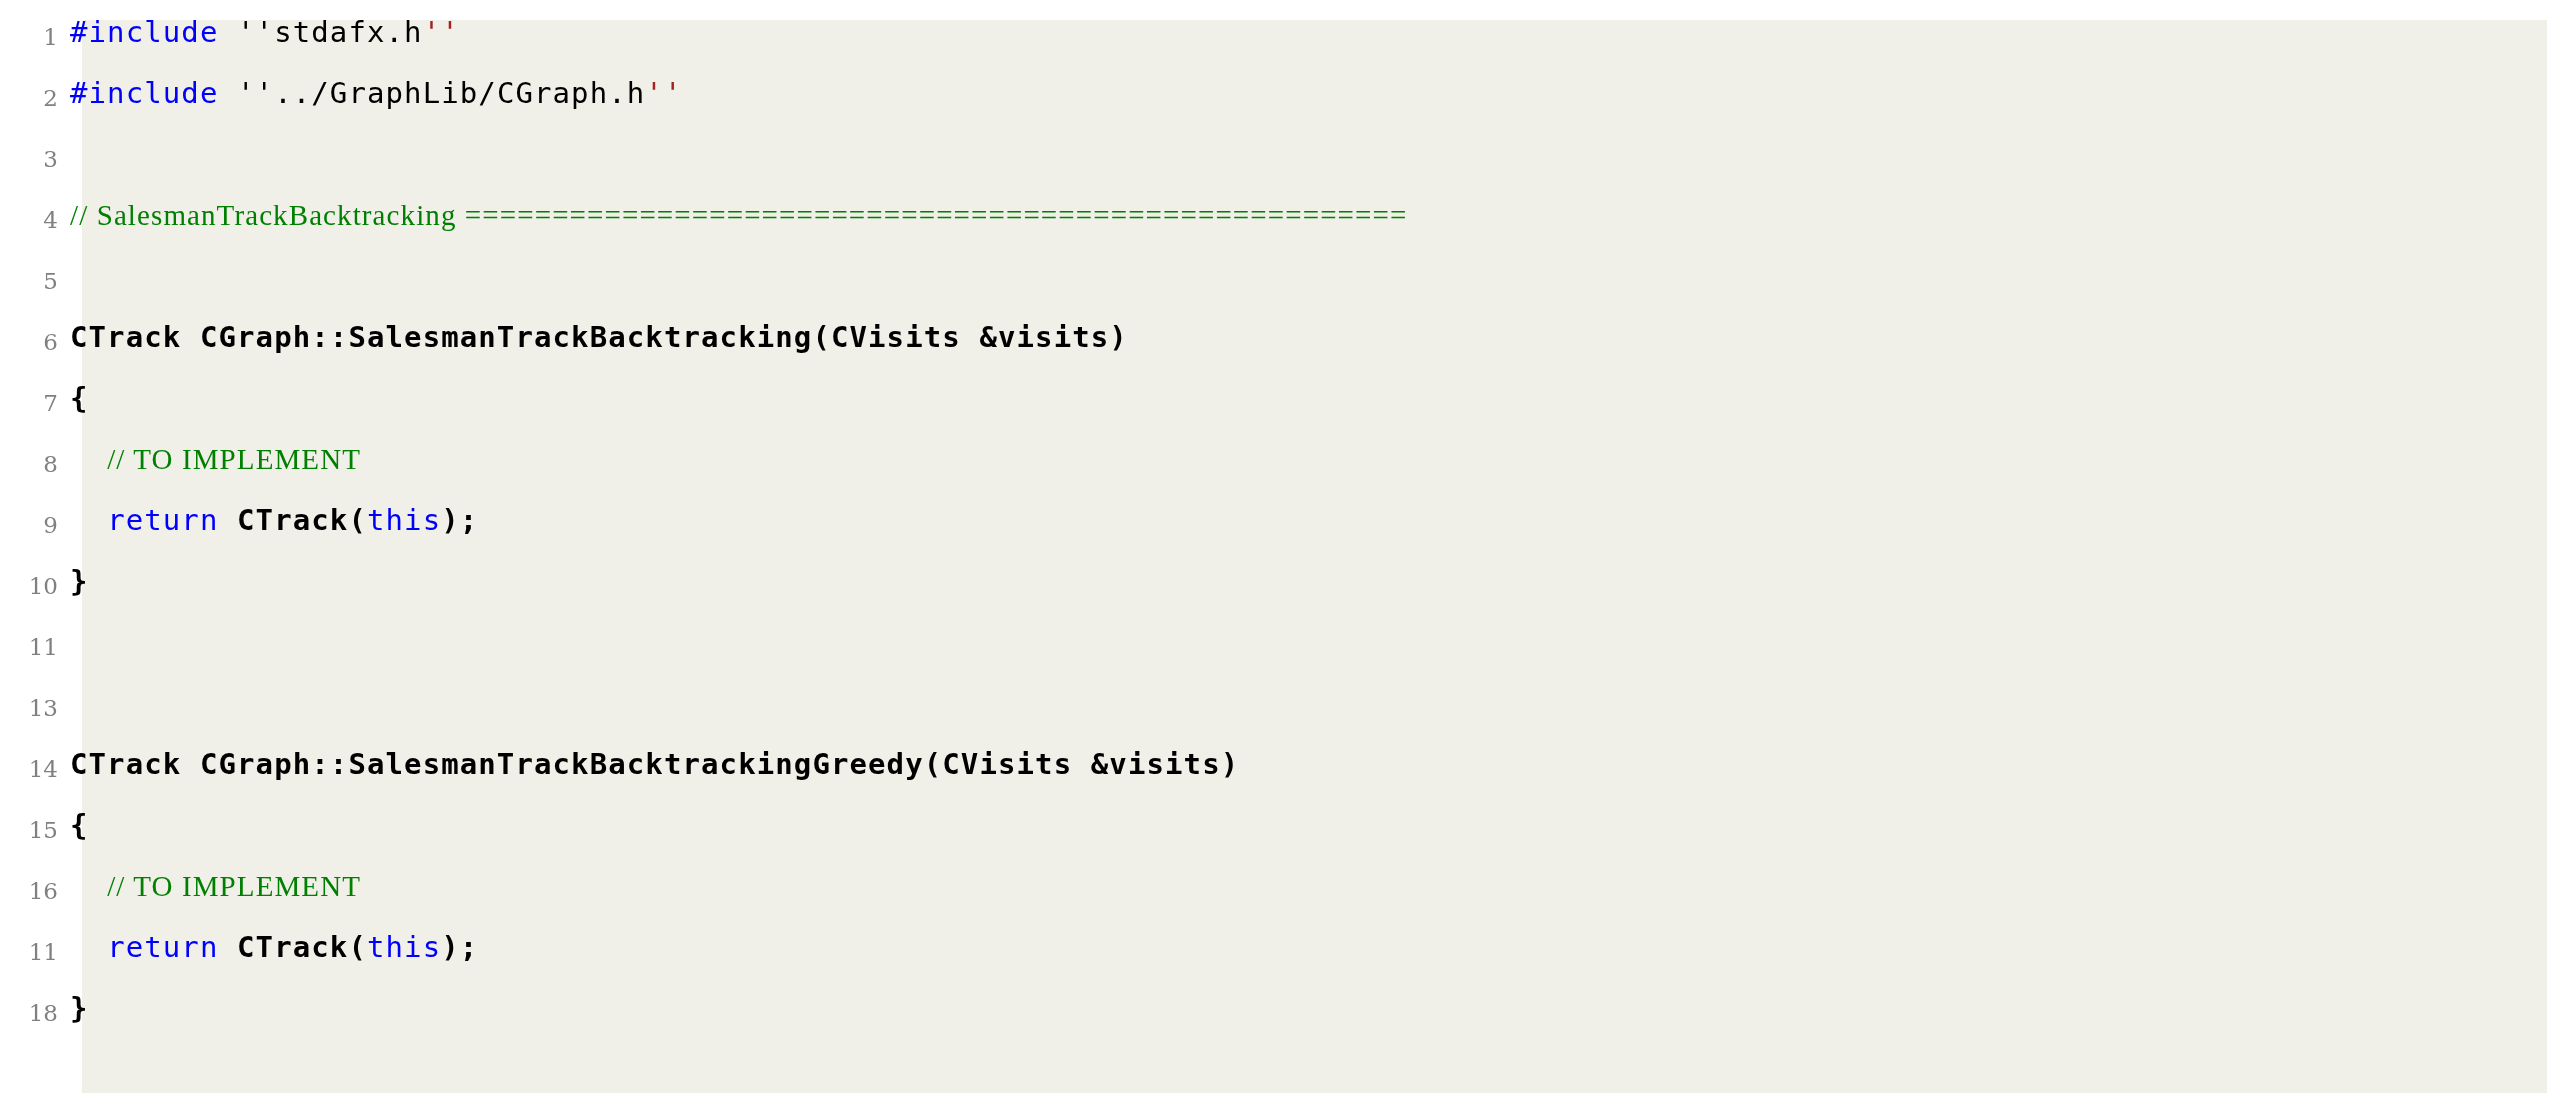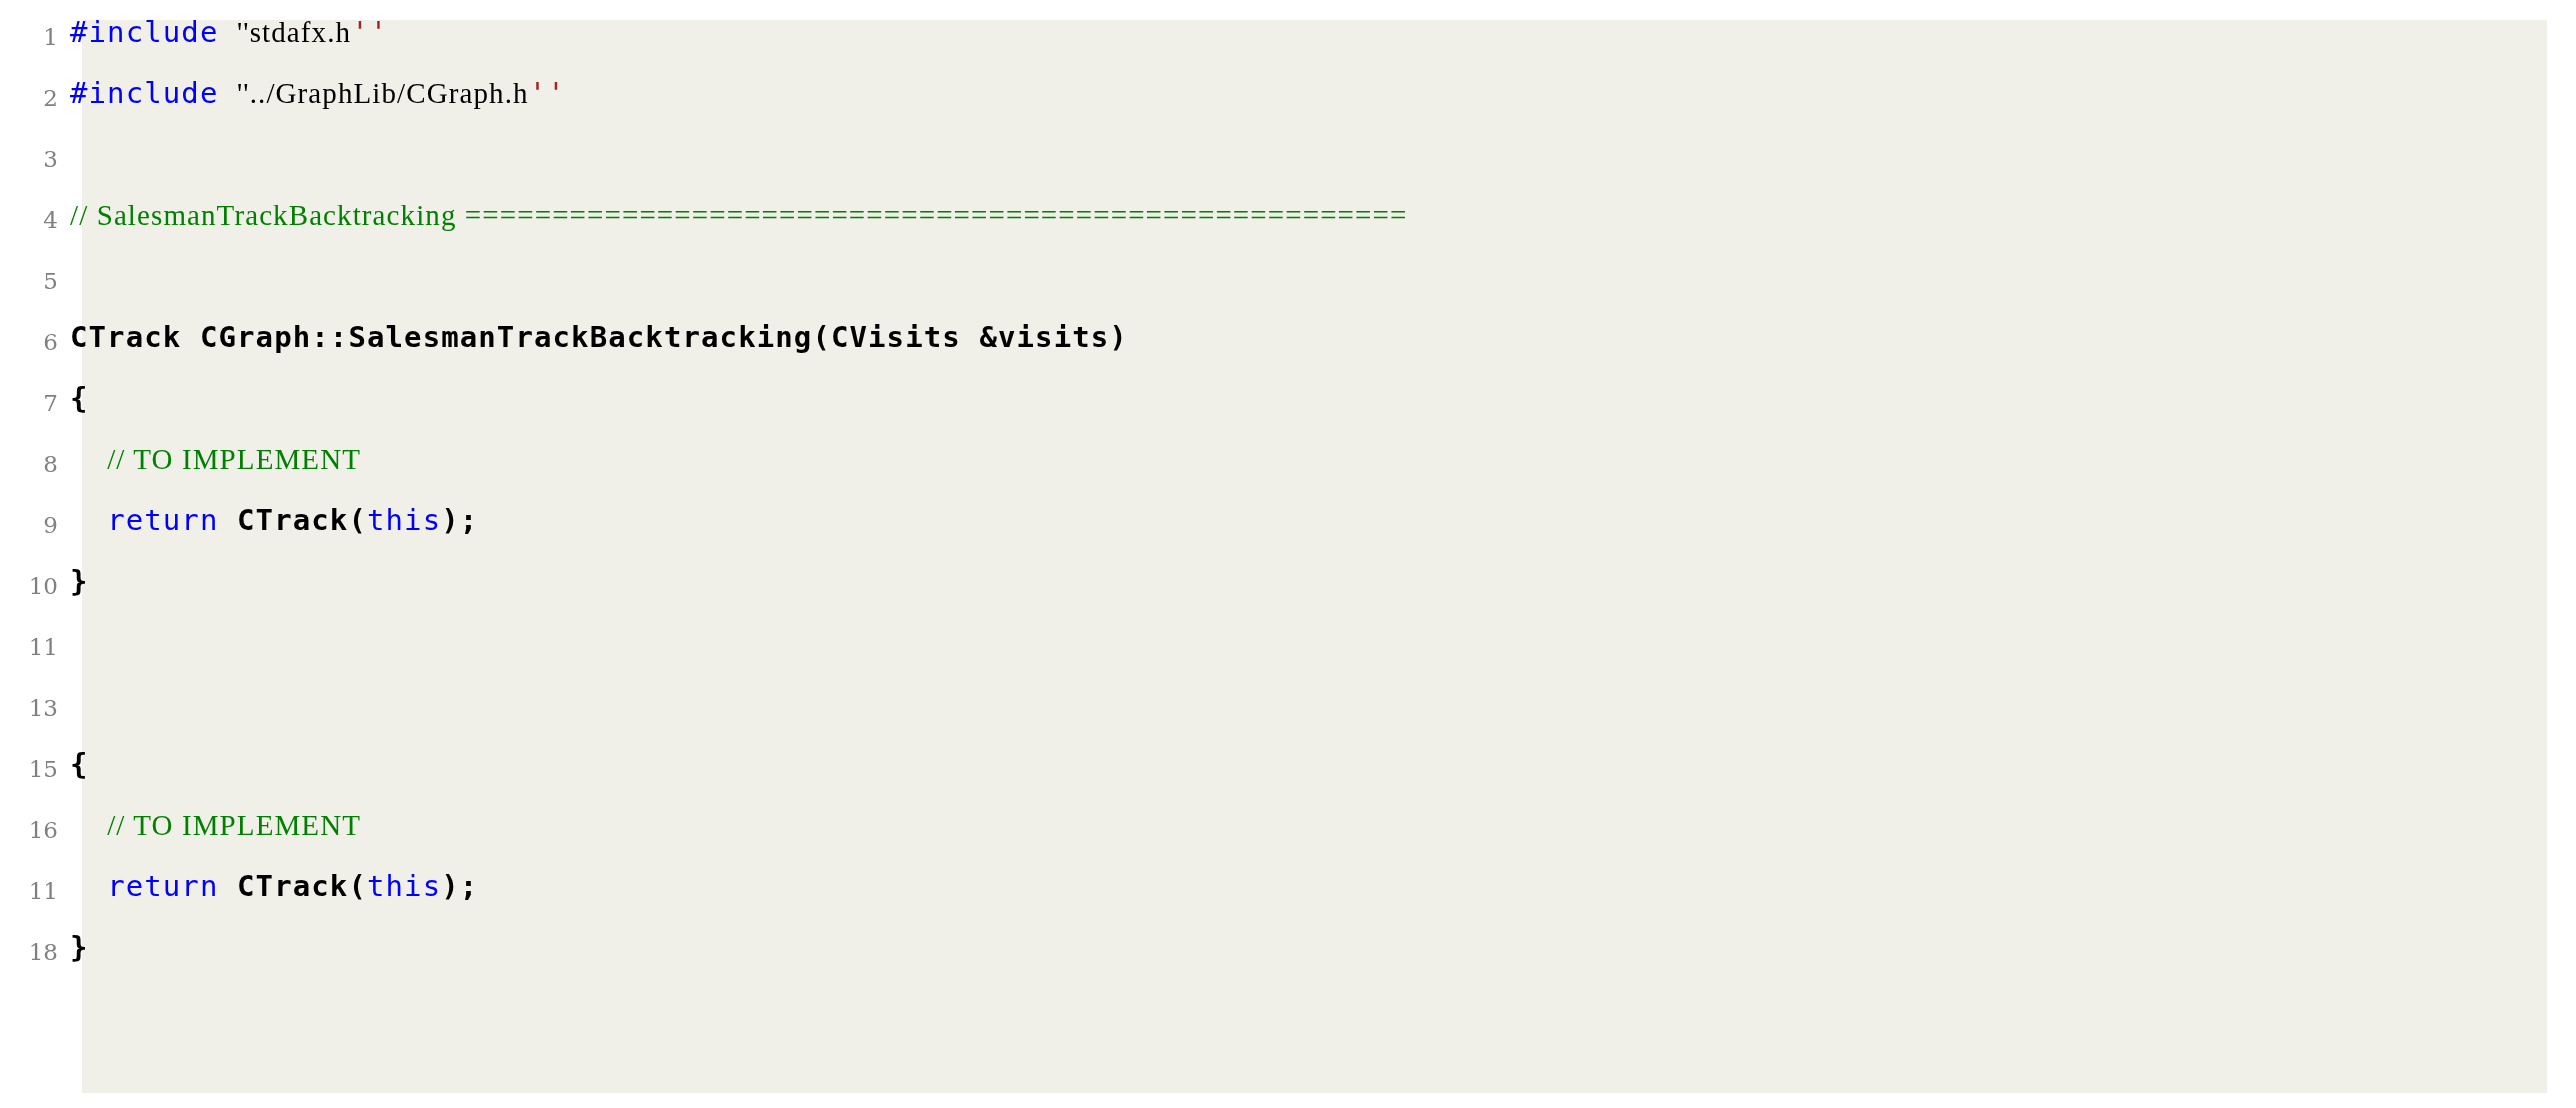--- a/index.html
+++ b/index.html
@@ -66,21 +66,21 @@
     white-space: pre;
     font-family: "DejaVu Sans Mono", "Liberation Mono", monospace;
     font-size: 29px;
     letter-spacing: 1.1px;
     color: #000000;
   }
 
   .tok-pre   { color: #0000ff; margin-top: 8px; }  
   .tok-kw    { color: #0000ff; margin-top: 20px; }  
   .tok-cmt   { color: #008000; font-family: Liberation Serif, serif; }  
-  .tok-str   { color: #000000; font-family: Liberation Serif, serif; }  
+  .tok-str   { color: #000000; }  
   .tok-strq  { color: #a32222; }  
   .tok-plain { color: #000000; font-weight: bold; }
 </style>
 </head>
 <body>
 
 <div id="listing">
   <div class="code-backdrop"></div>
   <div class="rows" id="rows">
       <div class="row">
@@ -125,20 +125,24 @@
       </div>
       <div class="row">
         <div class="gutter">11</div>
         <div class="code">​</div>
       </div>
       <div class="row">
         <div class="gutter">13</div>
         <div class="code">​</div>
       </div>
       <div class="row">
+        <div class="gutter">14</div>
+        <div class="code"><span class="tok-plain">CTrack CGraph::SalesmanTrackBacktrackingGreedy(CVisits &amp;visits)</span></div>
+      </div>
+      <div class="row">
         <div class="gutter">15</div>
         <div class="code"><span class="tok-plain">{</span></div>
       </div>
       <div class="row">
         <div class="gutter">16</div>
         <div class="code"><span class="tok-plain">  </span><span class="tok-cmt">// TO IMPLEMENT</span></div>
       </div>
       <div class="row">
         <div class="gutter">11</div>
         <div class="code"><span class="tok-plain">  </span><span class="tok-kw">return</span><span class="tok-plain"> CTrack(</span><span class="tok-kw">this</span><span class="tok-plain">);</span></div>

